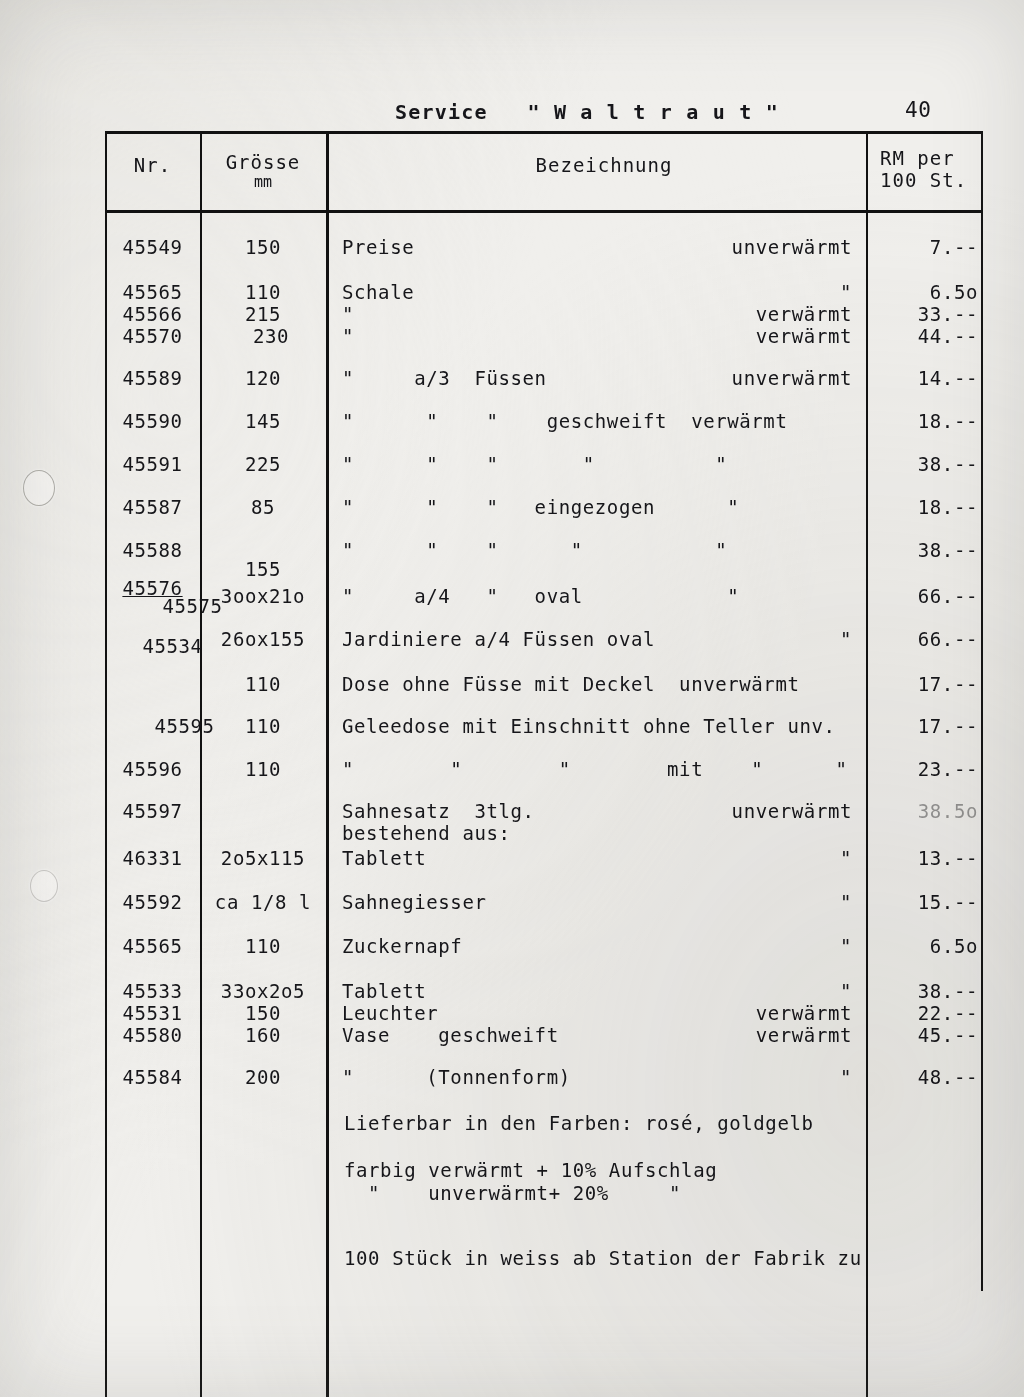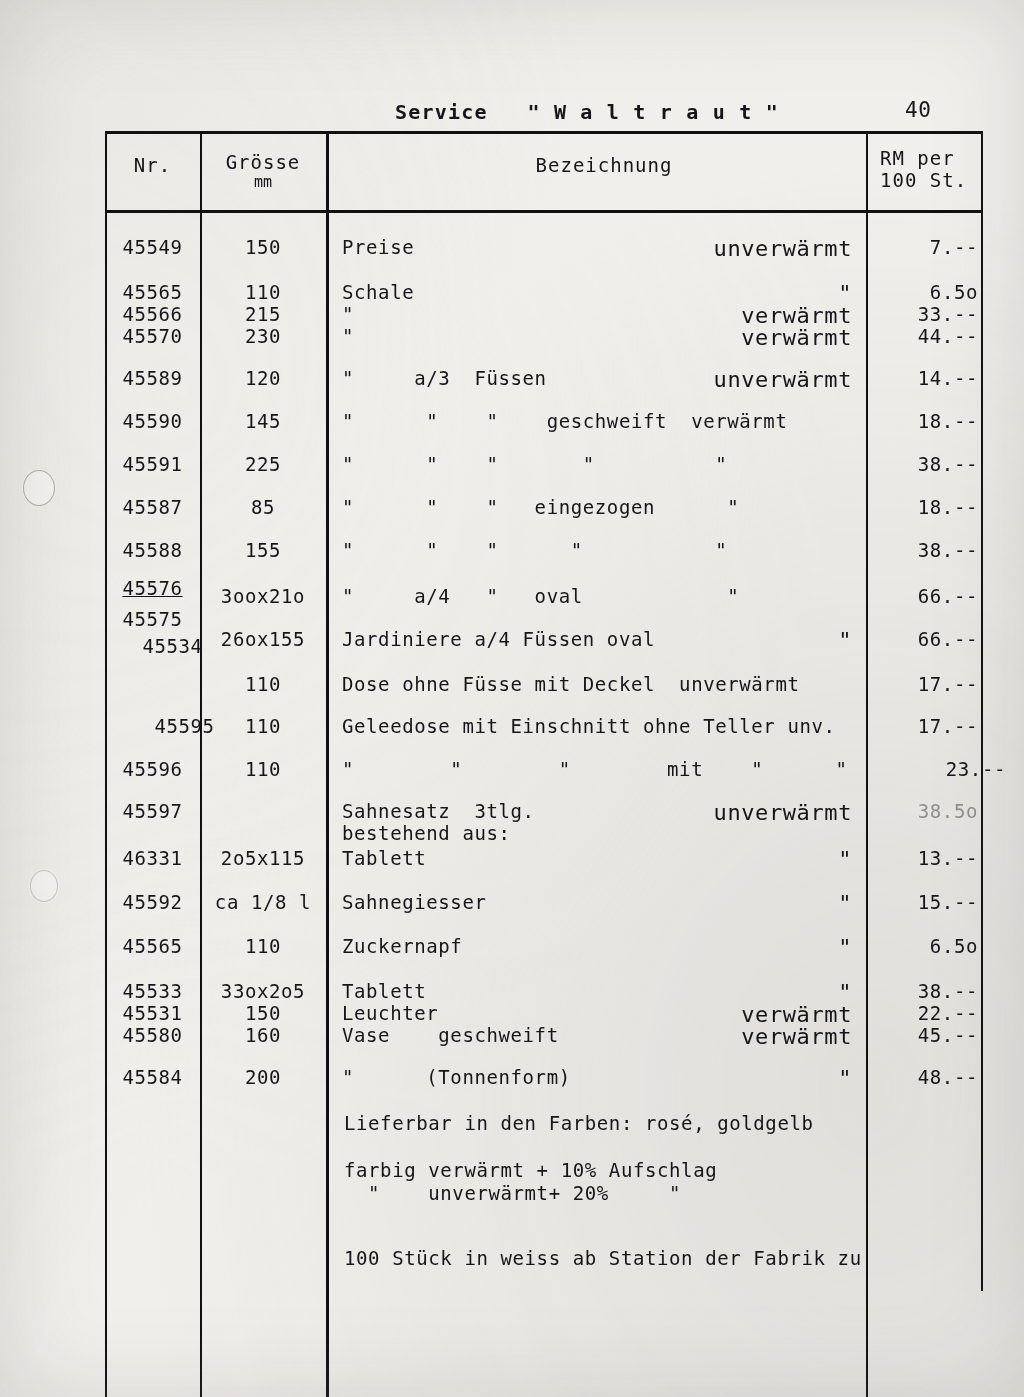--- a/index.html
+++ b/index.html
@@ -110,21 +110,21 @@
     line-height: 1;
   }
   .c-nr   { left: 105px; width: 95px;  text-align: center; }
   .c-size { left: 200px; width: 126px; text-align: center; }
   .c-bez  { left: 342px; text-align: left; }
   .c-price{ left: 866px; width: 112px; text-align: right; }
 
   
   .q {
     position: absolute;
-    font-size: 22px;
+    font-size: 19px;
     letter-spacing: .6px;
     white-space: pre;
     line-height: 1;
     text-align: right;
   }
 
   .note {
     position: absolute;
     font-size: 19px;
     letter-spacing: .6px;
@@ -170,21 +170,21 @@
       <div class="cell c-size" style="top: 283px;">110</div>
       <div class="cell c-bez" style="top: 283px;">Schale</div>
       <div class="q" style="top: 283px; left: 520px; width: 332px;">"</div>
       <div class="cell c-price" style="top: 283px;">6.5o</div>
       <div class="cell c-nr" style="top: 305px;">45566</div>
       <div class="cell c-size" style="top: 305px;">215</div>
       <div class="cell c-bez" style="top: 305px;">"</div>
       <div class="q" style="top: 305px; left: 520px; width: 332px;">verwärmt</div>
       <div class="cell c-price" style="top: 305px;">33.--</div>
       <div class="cell c-nr" style="top: 327px;">45570</div>
-      <div class="cell c-size" style="top: 327px;">230</div>
+      <div class="cell c-size" style="top: 327px; padding-left: 8px;">230</div>
       <div class="cell c-bez" style="top: 327px;">"</div>
       <div class="q" style="top: 327px; left: 520px; width: 332px;">verwärmt</div>
       <div class="cell c-price" style="top: 327px;">44.--</div>
       <div class="cell c-nr" style="top: 369px;">45589</div>
       <div class="cell c-size" style="top: 369px;">120</div>
       <div class="cell c-bez" style="top: 369px;">"     a/3  Füssen</div>
       <div class="q" style="top: 369px; left: 520px; width: 332px;">unverwärmt</div>
       <div class="cell c-price" style="top: 369px;">14.--</div>
       <div class="cell c-nr" style="top: 412px;">45590</div>
       <div class="cell c-size" style="top: 412px;">145</div>
@@ -192,44 +192,44 @@
       <div class="cell c-price" style="top: 412px;">18.--</div>
       <div class="cell c-nr" style="top: 455px;">45591</div>
       <div class="cell c-size" style="top: 455px;">225</div>
       <div class="cell c-bez" style="top: 455px;">"      "    "       "          "</div>
       <div class="cell c-price" style="top: 455px;">38.--</div>
       <div class="cell c-nr" style="top: 498px;">45587</div>
       <div class="cell c-size" style="top: 498px;">85</div>
       <div class="cell c-bez" style="top: 498px;">"      "    "   eingezogen      "</div>
       <div class="cell c-price" style="top: 498px;">18.--</div>
       <div class="cell c-nr" style="top: 541px;">45588</div>
-      <div class="cell c-size" style="top: 541px;">155</div>
+      <div class="cell c-size" style="top: 560px;">155</div>
       <div class="cell c-bez" style="top: 541px;">"      "    "      "           "</div>
       <div class="cell c-price" style="top: 541px;">38.--</div>
       <div class="cell c-nr" style="top: 579px; text-decoration: underline;">45576</div>
       <div class="cell c-size" style="top: 587px;">3oox21o</div>
       <div class="cell c-bez" style="top: 587px;">"     a/4   "   oval            "</div>
       <div class="cell c-price" style="top: 587px;">66.--</div>
-      <div class="cell c-nr" style="top: 610px;">45575</div>
+      <div class="cell c-nr" style="top: 597px; padding-left: 40px;">45575</div>
       <div class="cell c-size" style="top: 630px;">26ox155</div>
       <div class="cell c-bez" style="top: 630px;">Jardiniere a/4 Füssen oval</div>
       <div class="q" style="top: 630px; left: 520px; width: 332px;">"</div>
       <div class="cell c-price" style="top: 630px;">66.--</div>
       <div class="cell c-nr" style="top: 637px; margin-left: 20px;">45534</div>
       <div class="cell c-size" style="top: 675px;">110</div>
       <div class="cell c-bez" style="top: 675px;">Dose ohne Füsse mit Deckel  unverwärmt</div>
       <div class="cell c-price" style="top: 675px;">17.--</div>
       <div class="cell c-nr" style="top: 717px; padding-left: 32px;">45595</div>
       <div class="cell c-size" style="top: 717px;">110</div>
       <div class="cell c-bez" style="top: 717px;">Geleedose mit Einschnitt ohne Teller unv.</div>
       <div class="cell c-price" style="top: 717px;">17.--</div>
       <div class="cell c-nr" style="top: 760px;">45596</div>
       <div class="cell c-size" style="top: 760px;">110</div>
       <div class="cell c-bez" style="top: 760px;">"        "        "        mit    "      "</div>
-      <div class="cell c-price" style="top: 760px; padding-left: 28px;">23.--</div>
+      <div class="cell c-price" style="top: 760px;">23.--</div>
       <div class="cell c-nr" style="top: 802px;">45597</div>
       <div class="cell c-bez" style="top: 802px;">Sahnesatz  3tlg.</div>
       <div class="q" style="top: 802px; left: 520px; width: 332px;">unverwärmt</div>
       <div class="cell c-price faded" style="top: 802px;">38.5o</div>
       <div class="cell c-bez" style="top: 824px;">bestehend aus:</div>
       <div class="cell c-nr" style="top: 849px;">46331</div>
       <div class="cell c-size" style="top: 849px;">2o5x115</div>
       <div class="cell c-bez" style="top: 849px;">Tablett</div>
       <div class="q" style="top: 849px; left: 520px; width: 332px;">"</div>
       <div class="cell c-price" style="top: 849px;">13.--</div>

